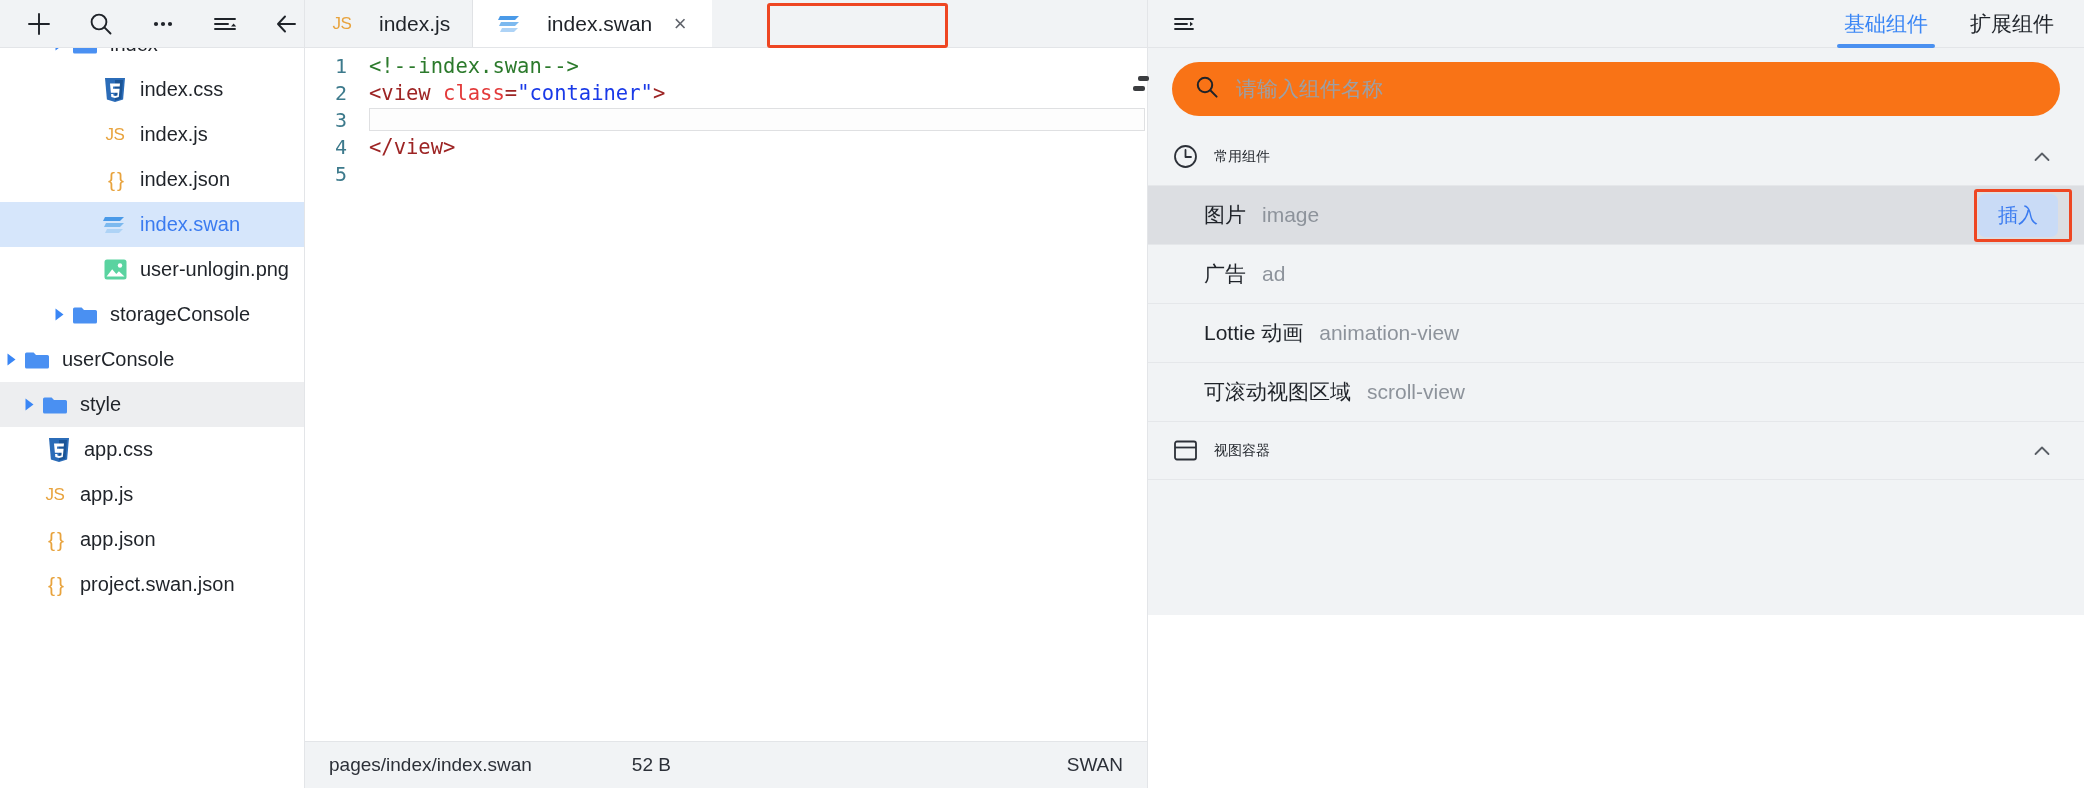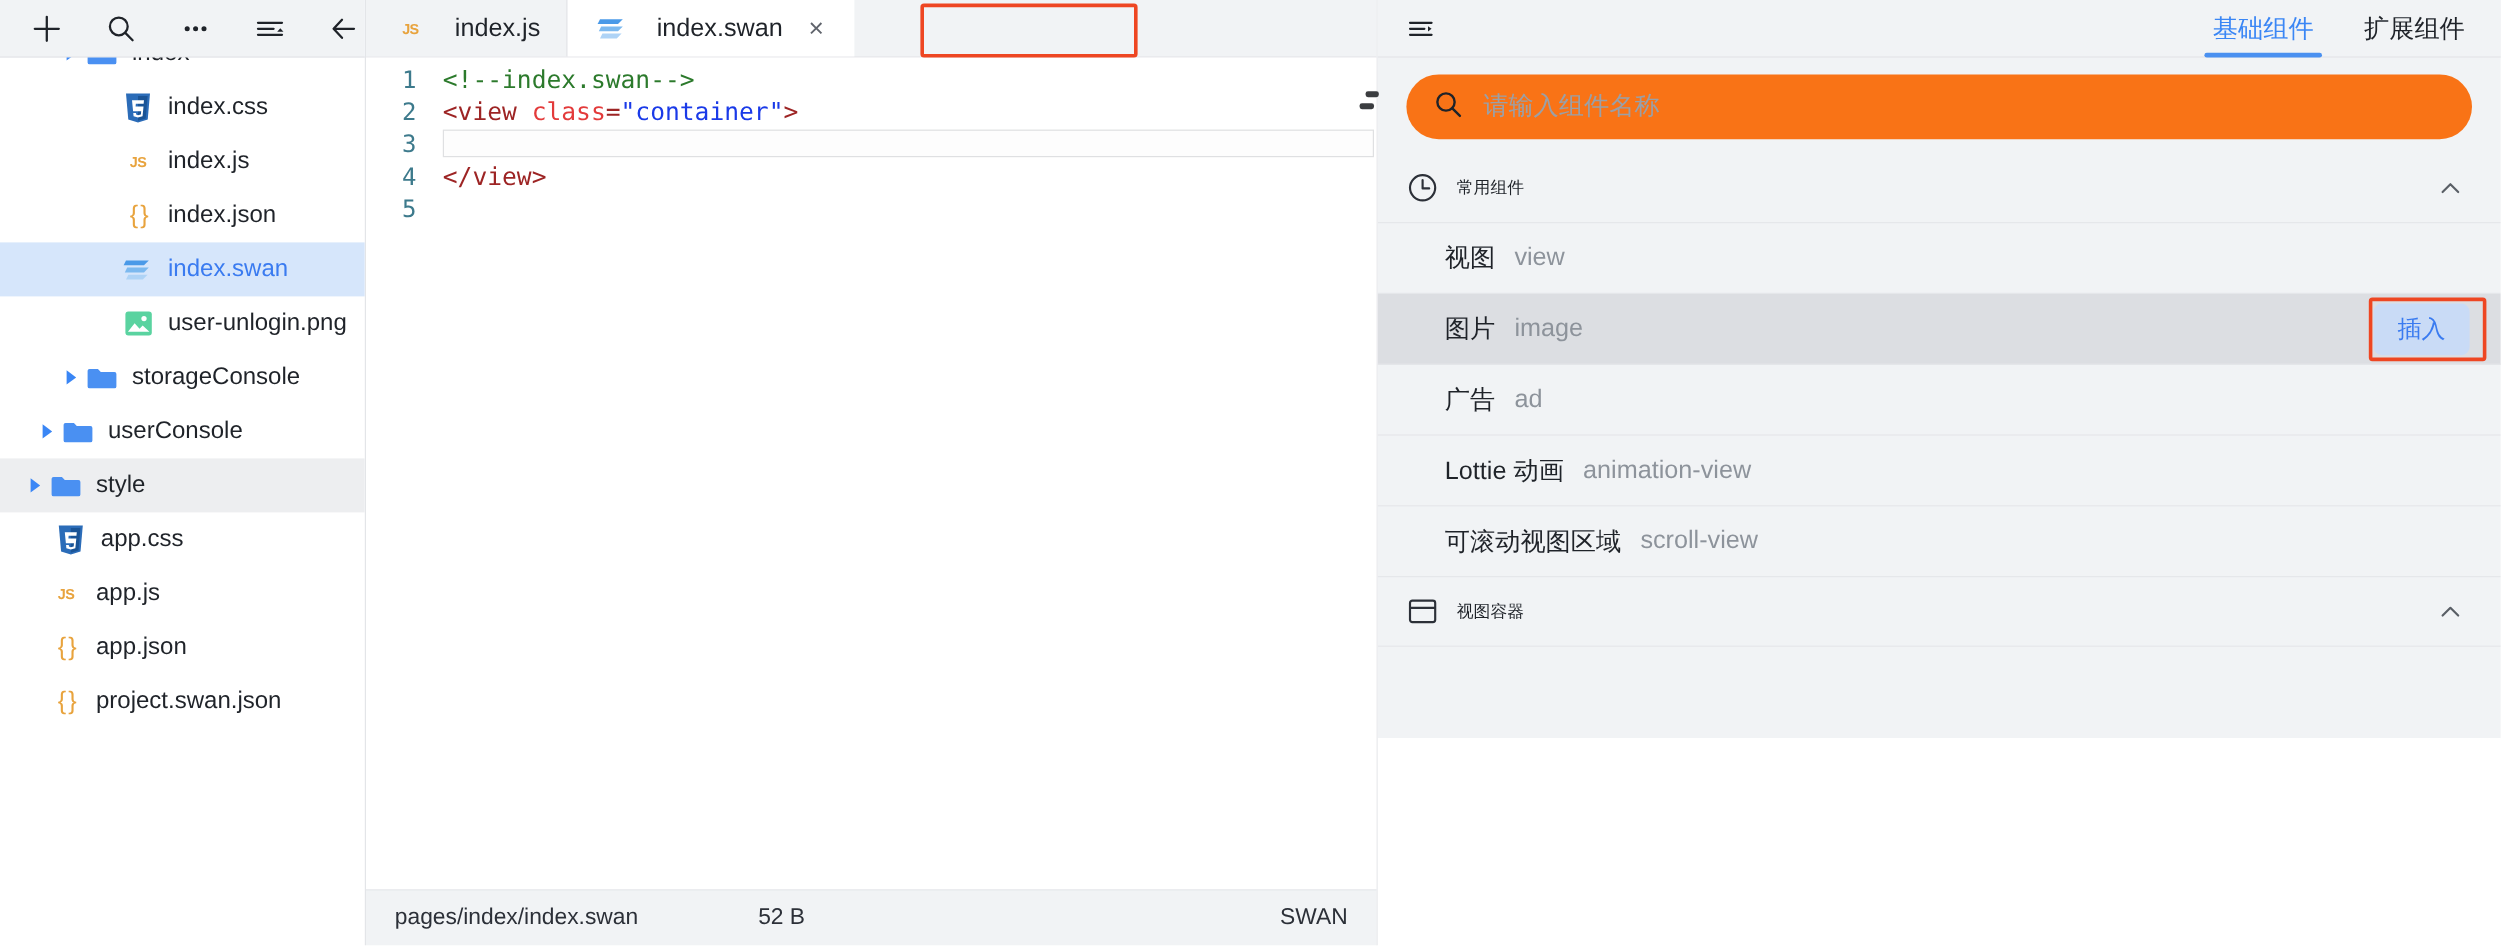--- a/index.html
+++ b/index.html
@@ -78,21 +78,21 @@
     width: 30px; height: 26px;
     display: flex; align-items: center; justify-content: center;
     margin-right: 10px;
     flex: 0 0 30px;
   }
   .lbl { overflow: hidden; text-overflow: ellipsis; }
 
   
   .ico-css { width: 22px; height: 26px; }
   .ico-js {
-    font-size: 12px; font-weight: bold; color: #e8a33d;
+    font-size: 17px; font-weight: normal; color: #e8a33d;
     font-family: "Liberation Sans", sans-serif; letter-spacing: -0.5px;
   }
   .ico-json { font-size: 21px; color: #e8a33d; font-weight: 300; letter-spacing: -2px; }
   .ico-swan { width: 26px; height: 20px; }
   .ico-png { width: 25px; height: 25px; }
   .ico-folder { width: 26px; height: 20px; }
 
   
   .editor {
     width: 843px;
@@ -445,21 +445,21 @@
                 <path d="M2.5 1.5l8 6-8 6z" fill="#3a86f5"></path>
               </svg>
             </span>
             <span class="ico">
               <svg class="ico-folder" viewBox="0 0 26 20">
                 <path d="M1 4a1.6 1.6 0 011.6-1.6h7L12 5h11.4A1.6 1.6 0 0125 6.6V17a1.6 1.6 0 01-1.6 1.6H2.6A1.6 1.6 0 011 17z" fill="#4a90f2"></path>
               </svg>
             </span>
             <span class="lbl">storageConsole</span>
           </div>
-          <div class="row" style=" margin-left: 28px;">
+          <div class="row" style="">
             <span class="arrow">
               <svg width="13" height="15" viewBox="0 0 13 15">
                 <path d="M2.5 1.5l8 6-8 6z" fill="#3a86f5"></path>
               </svg>
             </span>
             <span class="ico">
               <svg class="ico-folder" viewBox="0 0 26 20">
                 <path d="M1 4a1.6 1.6 0 011.6-1.6h7L12 5h11.4A1.6 1.6 0 0125 6.6V17a1.6 1.6 0 01-1.6 1.6H2.6A1.6 1.6 0 011 17z" fill="#4a90f2"></path>
               </svg>
             </span>
@@ -608,24 +608,20 @@
                 <path d="M13.5 7v7h5.5" stroke="#2c3038" stroke-width="1.8" fill="none" stroke-linecap="round" stroke-linejoin="round"></path>
               </svg>
             </span>
             <span>常用组件</span>
             <span class="chev">
               <svg width="24" height="24" viewBox="0 0 24 24">
                 <path d="M5.5 15l6.5-6.5L18.5 15" stroke="#5a5f66" stroke-width="1.8" fill="none" stroke-linecap="round" stroke-linejoin="round"></path>
               </svg>
             </span>
           </div>
-          <div class="comp-row">
-            <span class="comp-cn">视图</span>
-            <span class="comp-en">view</span>
-          </div>
           <div class="comp-row hovered">
             <span class="comp-cn">图片</span>
             <span class="comp-en">image</span>
             <button class="insert-btn">插入</button>
             <div class="insert-hl"></div>
           </div>
           <div class="comp-row">
             <span class="comp-cn">广告</span>
             <span class="comp-en">ad</span>
           </div>

